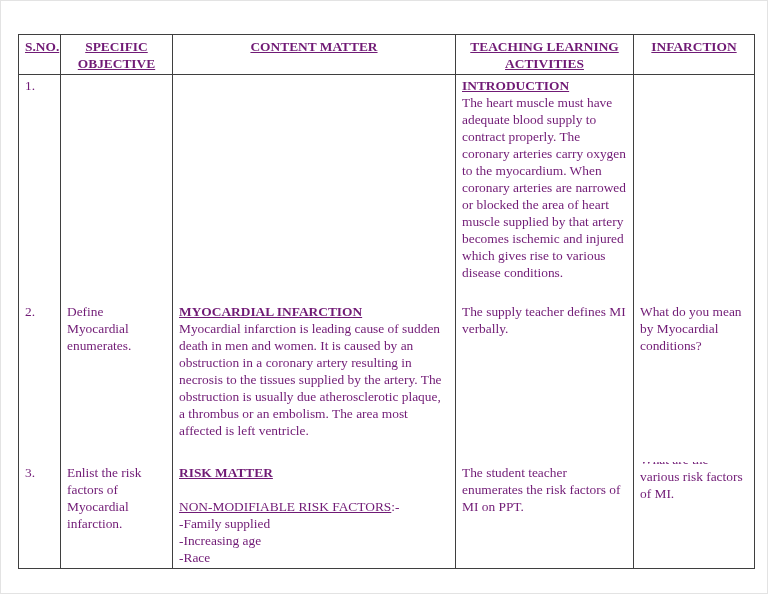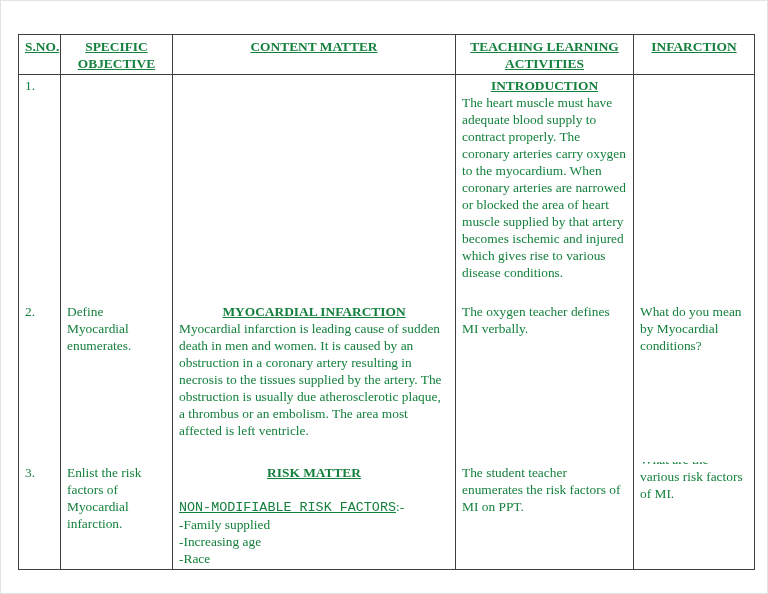--- a/index.html
+++ b/index.html
@@ -23,33 +23,33 @@
     table-layout: fixed;
     border: 1px solid #3f3f3f;
   }
   .lesson-table th, .lesson-table td {
     border-left: 1px solid #3f3f3f;
     border-right: 1px solid #3f3f3f;
     vertical-align: top;
     padding: 2px 6px;
     font-size: 13.4px;
     line-height: 1.27;
-    color: #15803d;
+    color: #701a75;
     overflow: hidden;
   }
   .lesson-table thead th {
     border-bottom: 1px solid #3f3f3f;
     text-align: center;
     font-weight: bold;
     height: 30px;
     padding-top: 3px;
   }
   .hd { text-decoration: underline; }
-  .uh { font-weight: bold; text-decoration: underline; text-align: center; }
-  .ul { text-decoration: underline; font-family: Liberation Mono, monospace; }
+  .uh { font-weight: bold; text-decoration: underline; }
+  .ul { text-decoration: underline; }
   p { margin: 0; }
   tr.r1 { height: 226px; }
   tr.r2 { height: 161px; }
   tr.r3 { height: 105px; }
   .gap { height: 17px; }
   .lift { position: relative; top: -13px; }
 </style>
 </head>
 <body>
 
@@ -89,21 +89,21 @@
             <p>2.</p>
           </td>
         <td>
             <p>Define Myocardial enumerates.</p>
           </td>
         <td>
           <p class="uh">MYOCARDIAL INFARCTION</p>
           <p>Myocardial infarction is leading cause of sudden death in men and women. It is caused by an obstruction in a coronary artery resulting in necrosis to the tissues supplied by the artery. The obstruction is usually due atherosclerotic plaque, a thrombus or an embolism. The area most affected is left ventricle.</p>
         </td>
         <td>
-            <p>The oxygen teacher defines MI verbally.</p>
+            <p>The supply teacher defines MI verbally.</p>
           </td>
         <td>
             <p>What do you mean by Myocardial conditions?</p>
           </td>
       </tr>
       <tr class="r3">
         <td>
             <p>3.</p>
           </td>
         <td>

